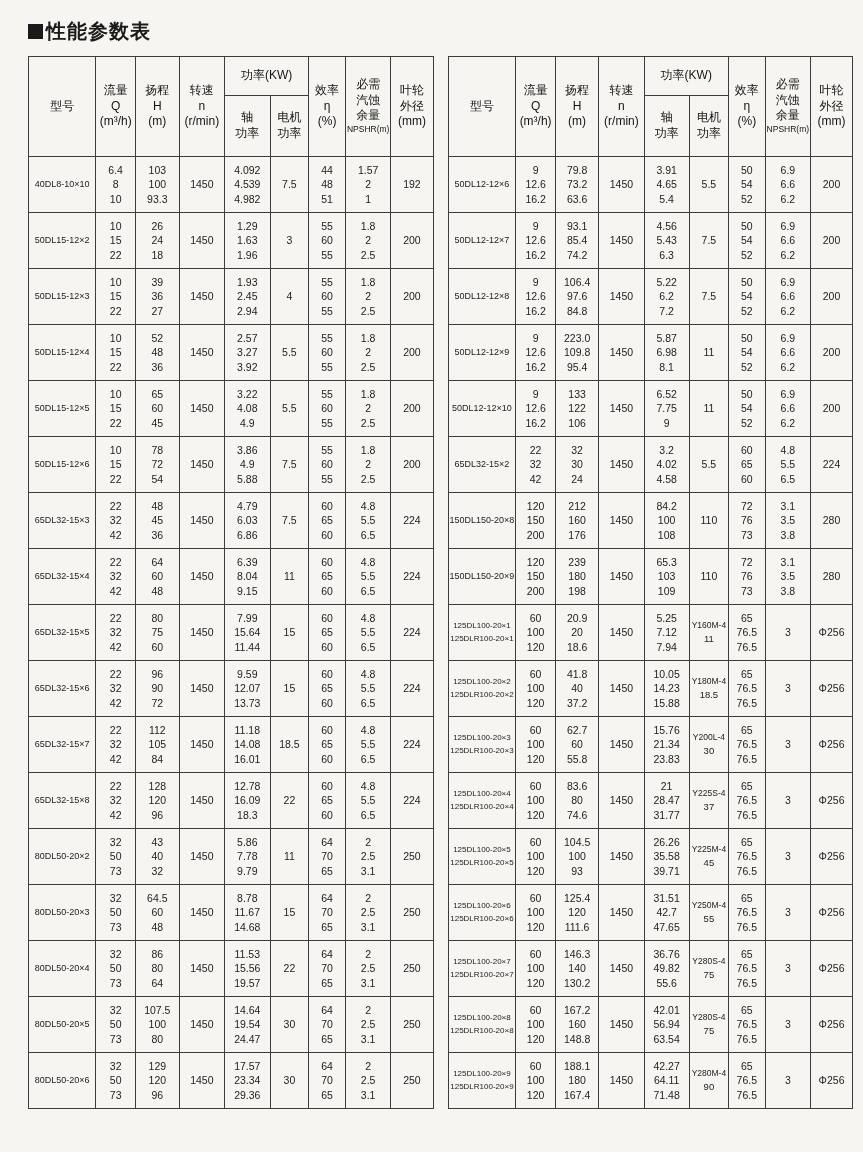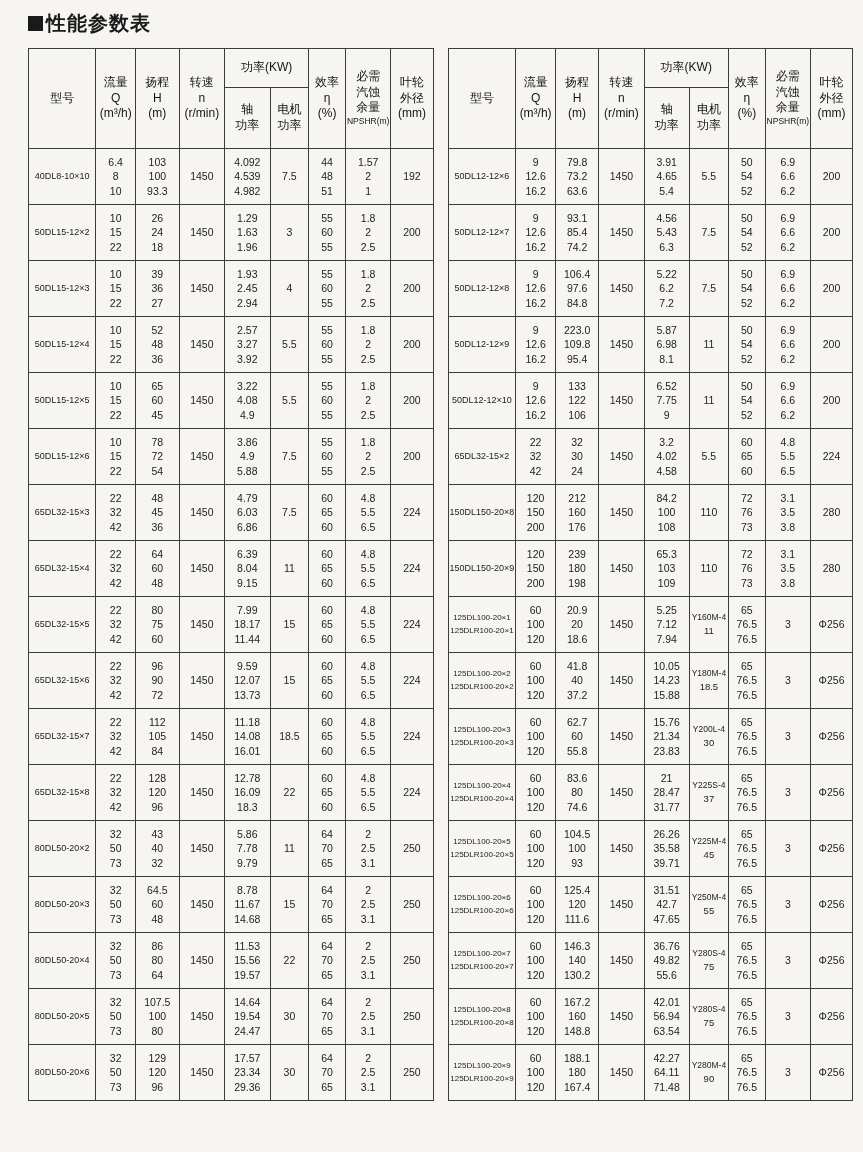--- a/index.html
+++ b/index.html
@@ -3,21 +3,21 @@
 <meta charset="utf-8">
 <style>
   html,body{margin:0;padding:0;}
   body{
     width:863px;height:1152px;
     background:#f6f5f1;
     font-family:"Liberation Sans","DejaVu Sans",sans-serif;
     color:#1f1f1f;
     overflow:hidden;
   }
-  .page{padding:8px 10px 0 18px;border-radius:19px;}
+  .page{padding:16px 10px 0 18px;border-radius:19px;}
   .title-row{
     display:flex;align-items:center;
     margin:2px 0 11px 10px;
   }
   .title-square{
     width:15px;height:15px;background:#1a1a1a;
     display:inline-block;margin-right:3px;
   }
   .title-text{
     font-size:20px;font-weight:bold;color:#1a1a1a;
@@ -448,21 +448,21 @@
             <td class="c-head">
               <div>80</div>
               <div>75</div>
               <div>60</div>
             </td>
             <td class="c-speed">
               <div>1450</div>
             </td>
             <td class="c-shaft">
               <div>7.99</div>
-              <div>18.17</div>
+              <div>15.64</div>
               <div>11.44</div>
             </td>
             <td class="c-motor">
               <div>15</div>
             </td>
             <td class="c-eff">
               <div>60</div>
               <div>65</div>
               <div>60</div>
             </td>

